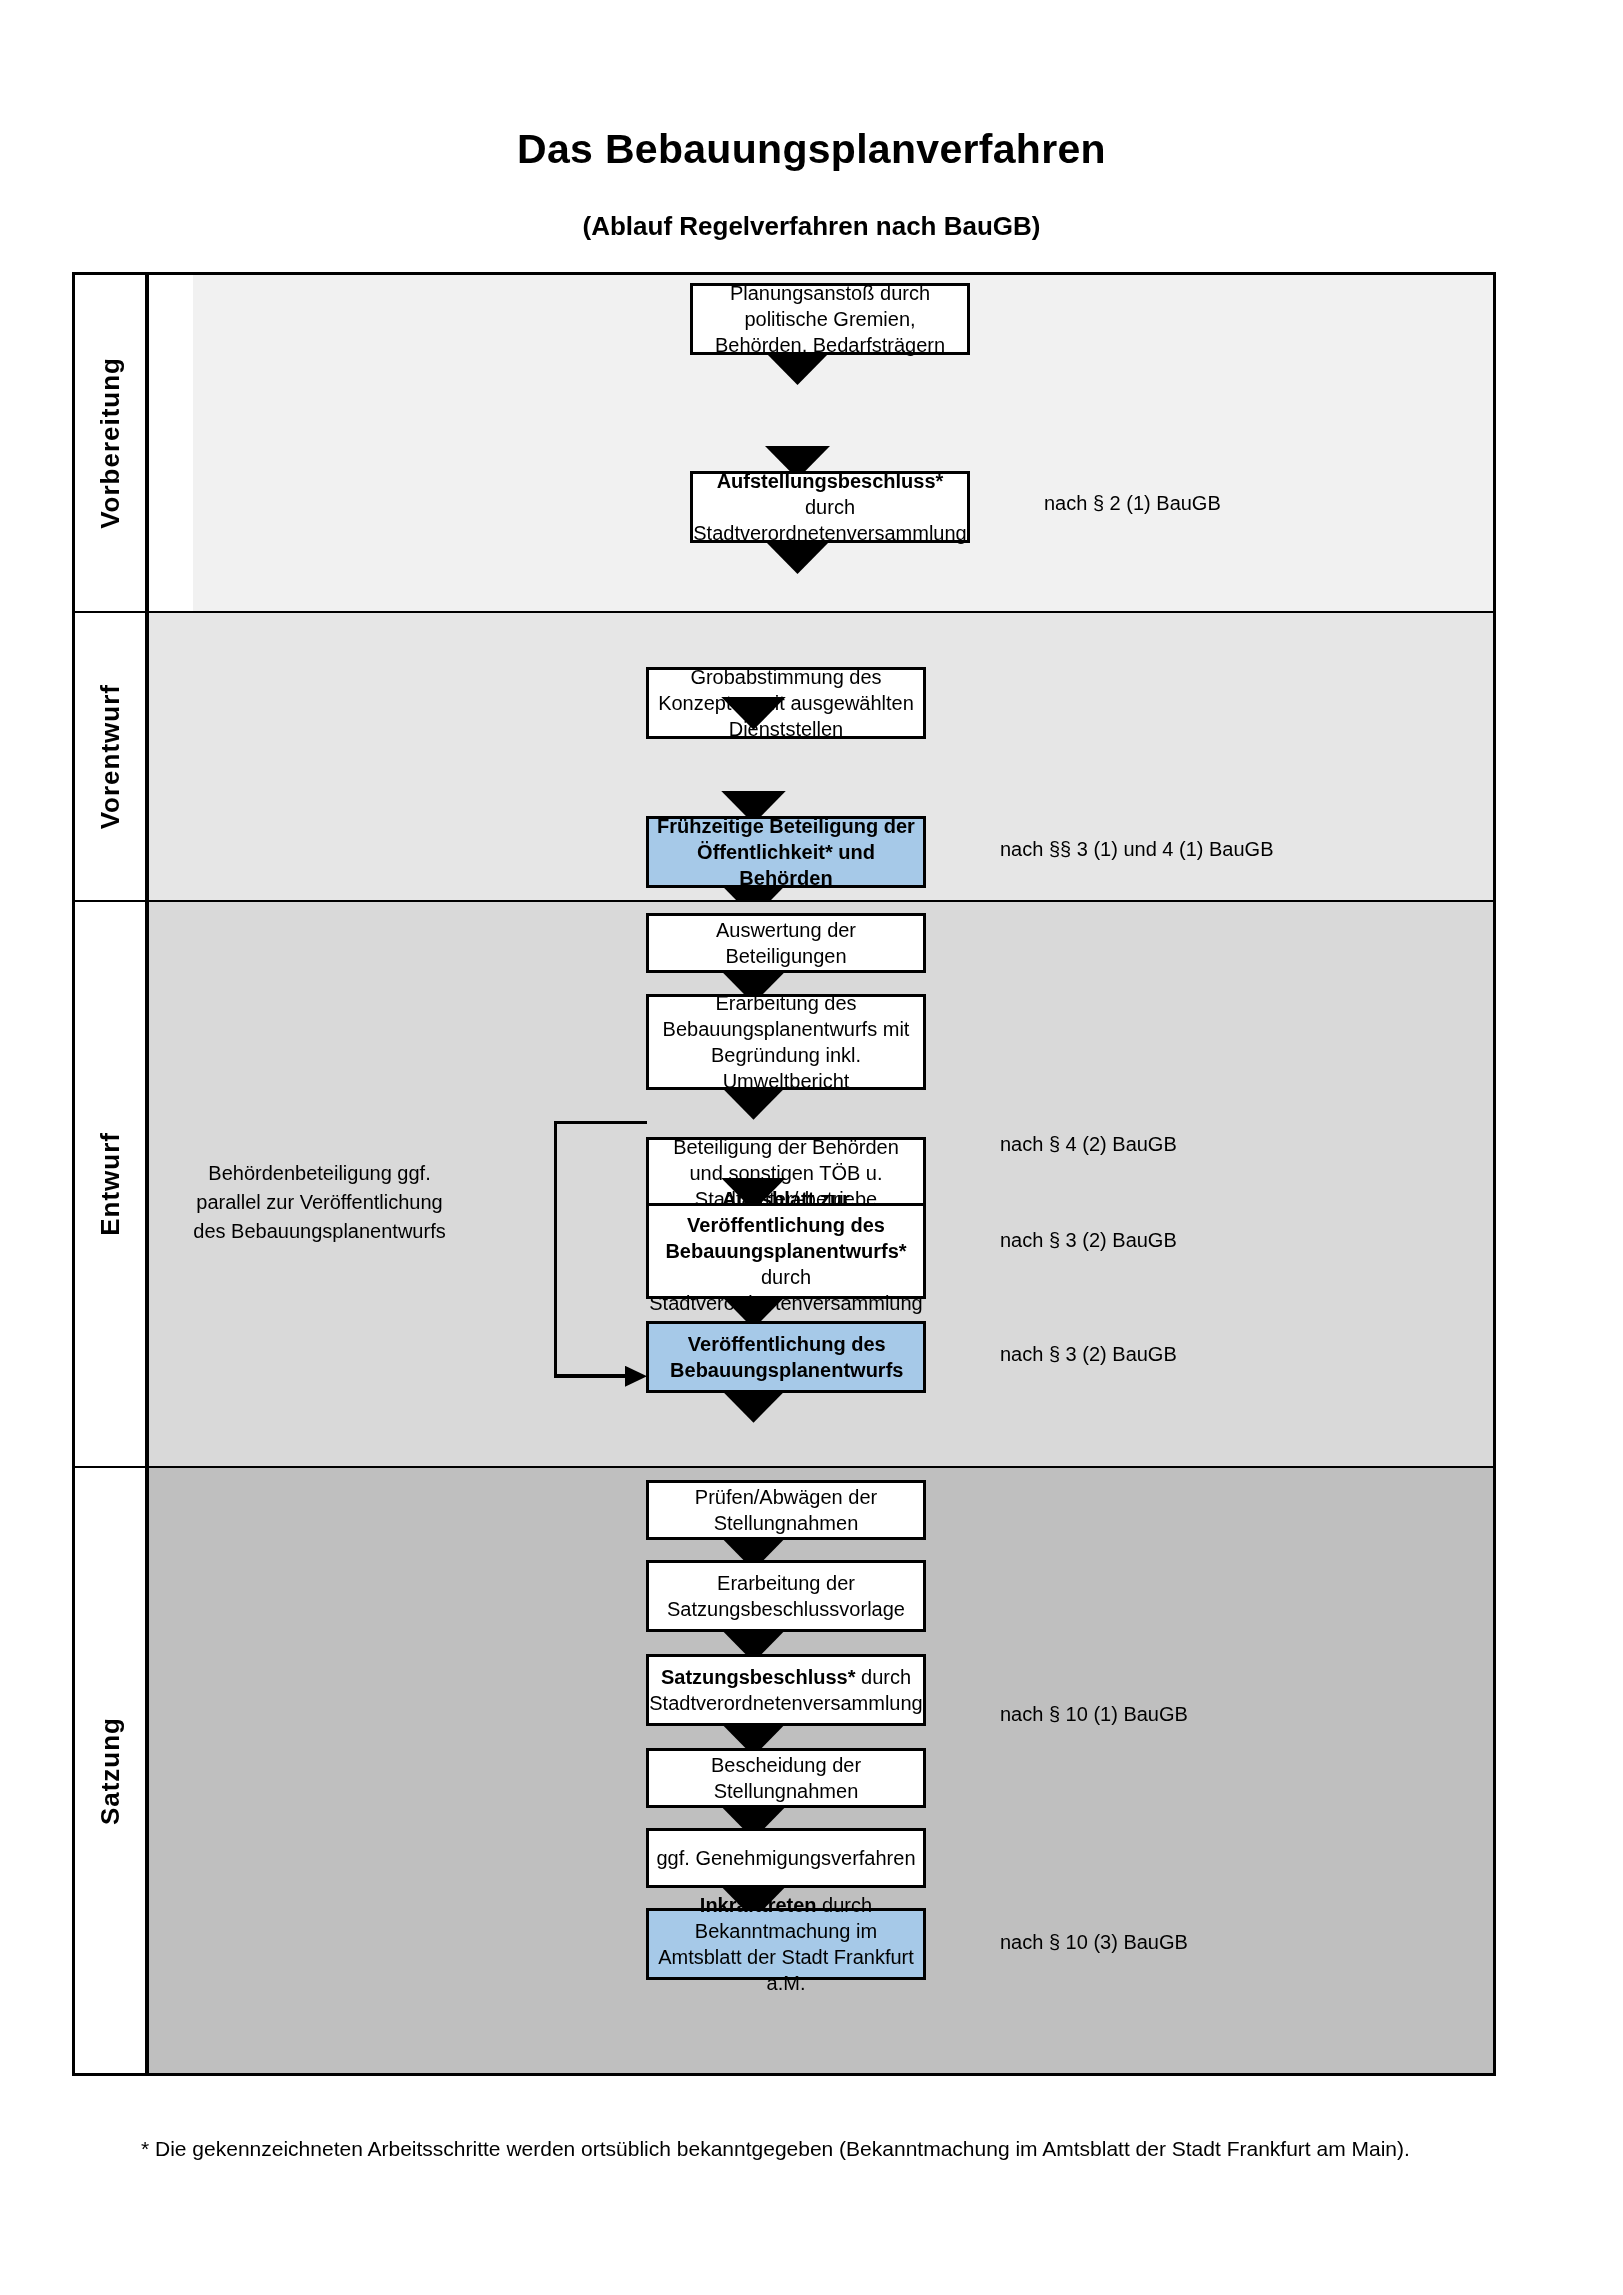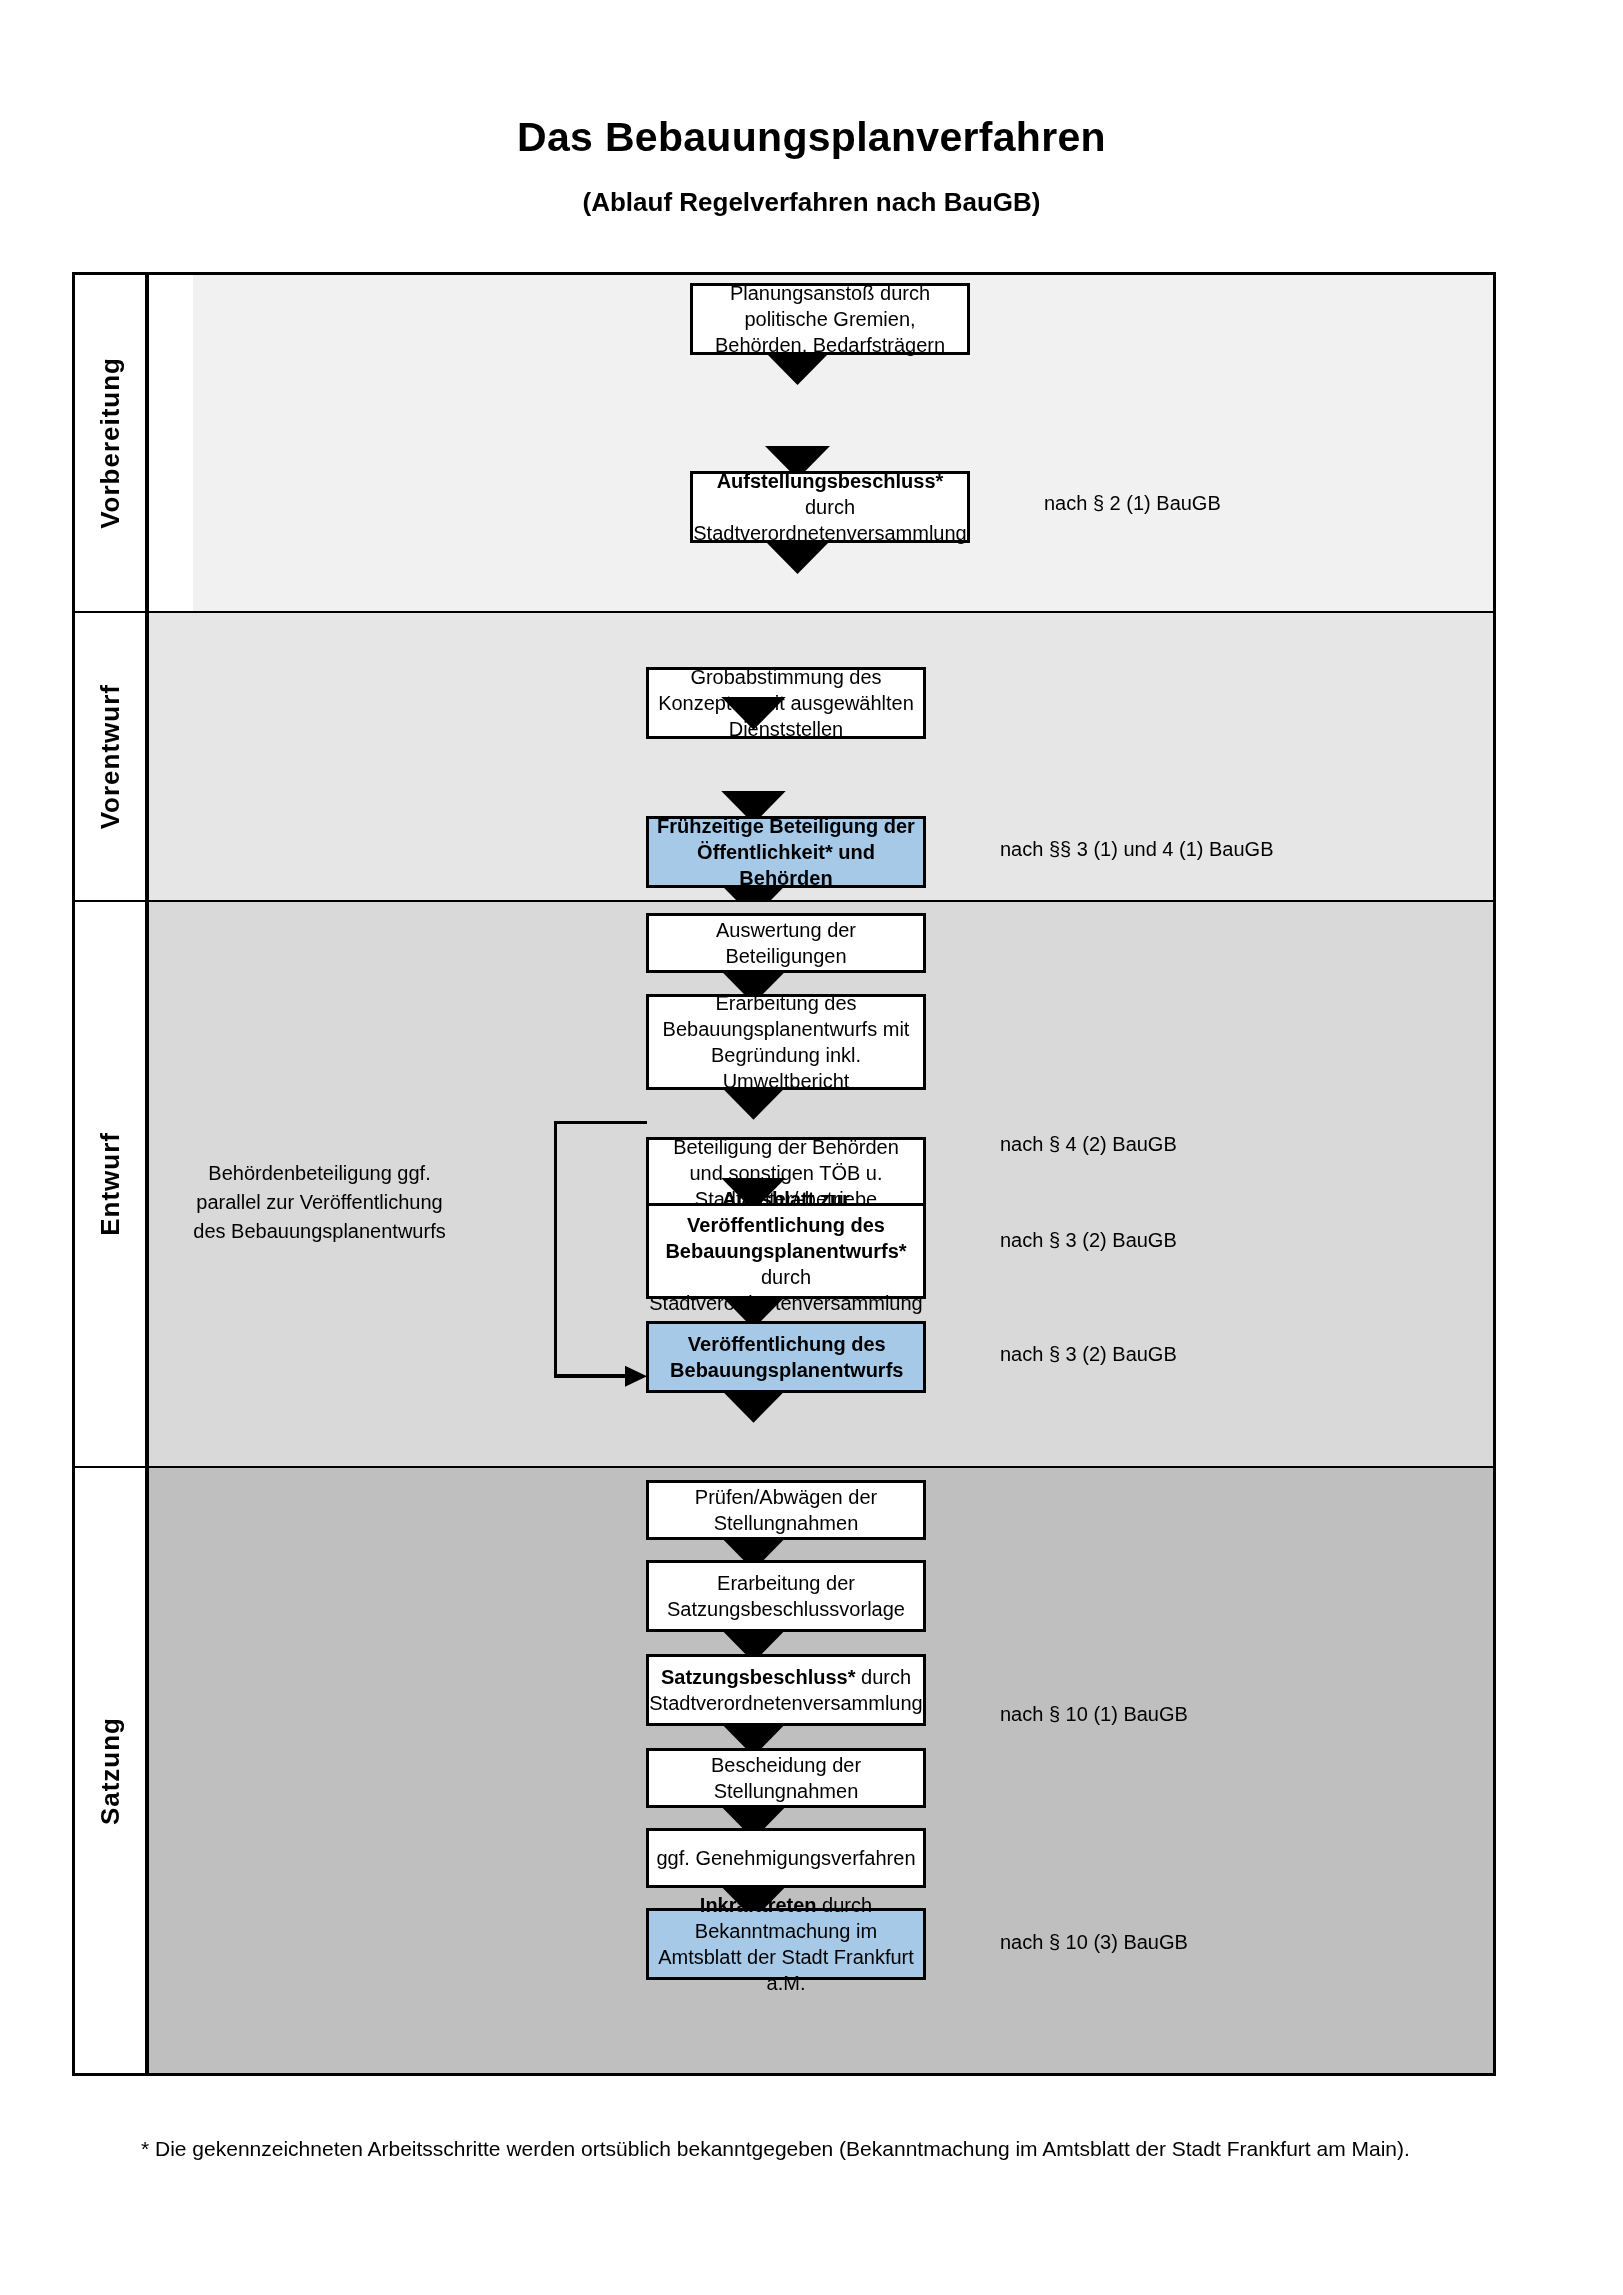--- a/index.html
+++ b/index.html
@@ -21,21 +21,21 @@
     position: absolute;
     left: 0;
     top: 115px;
     width: 1623px;
     text-align: center;
   }
   .main-title {
     font-size: 41px;
     font-weight: bold;
     letter-spacing: 0.3px;
-    margin: 0;
+    margin: 12px;
     line-height: 1.1;
   }
   .sub-title {
     font-size: 26px;
     font-weight: bold;
     margin: 0;
     padding-top: 27.5px;
     line-height: 1.1;
   }
 

